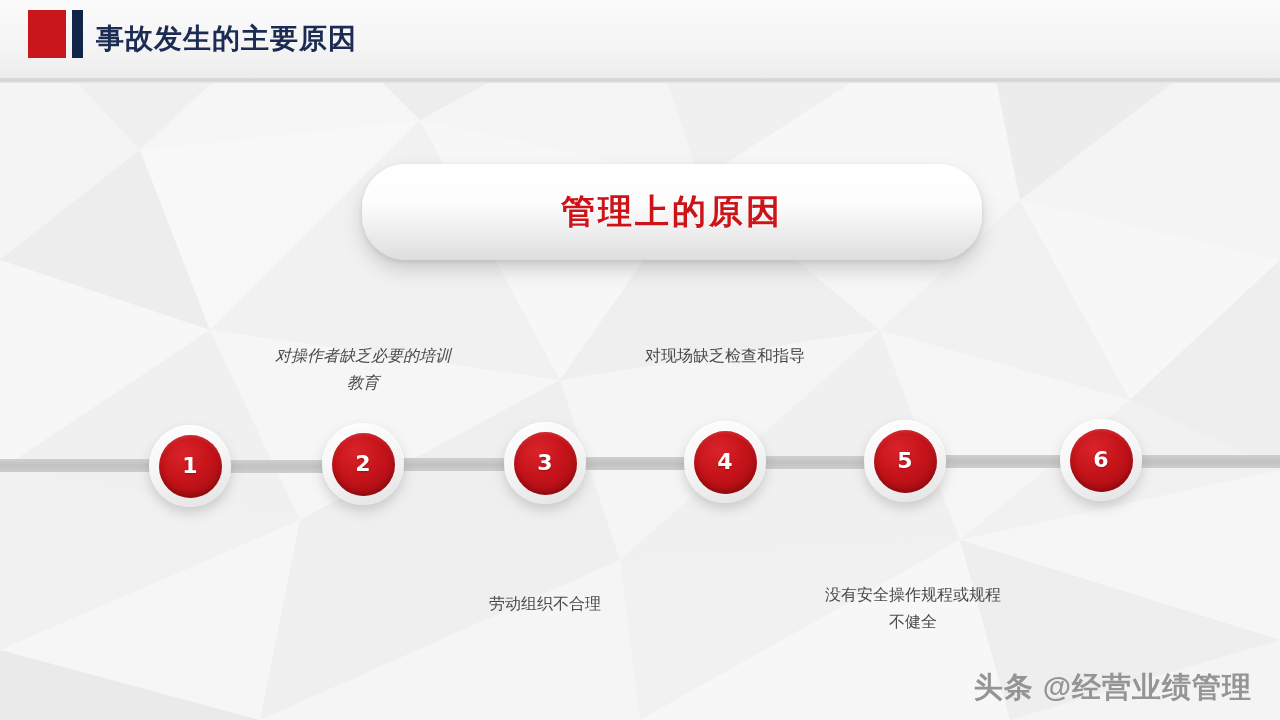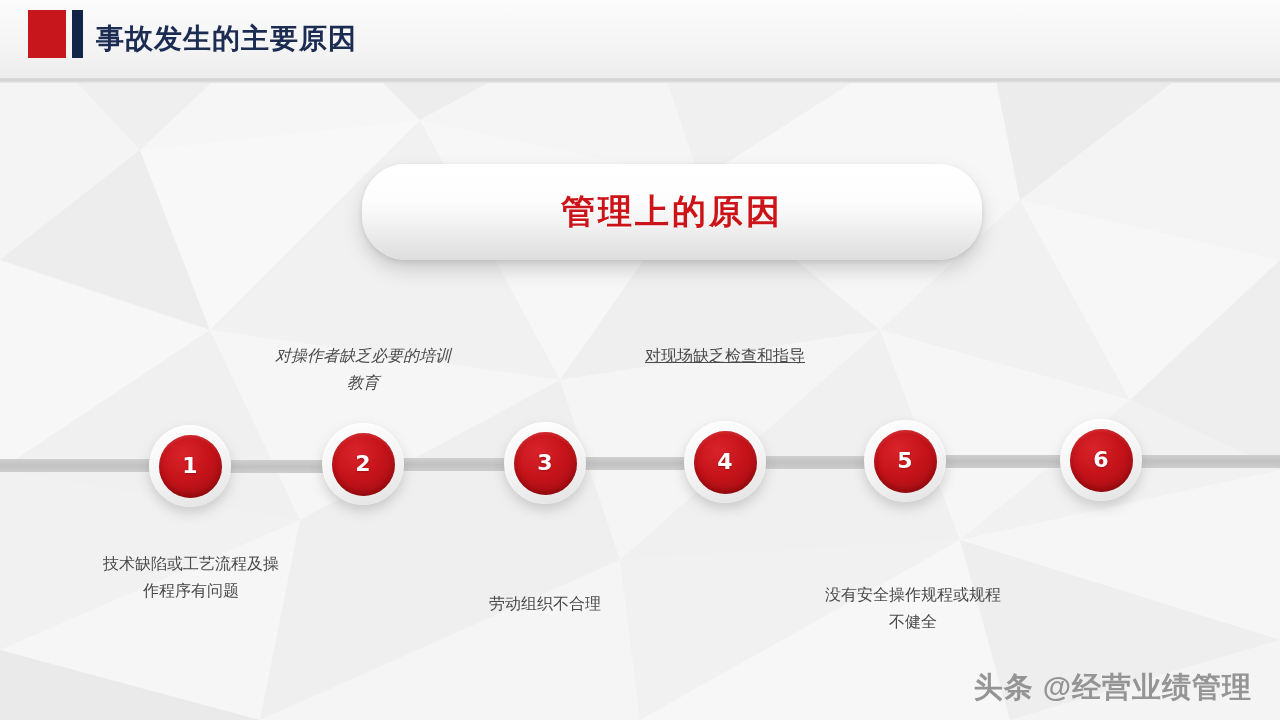--- a/index.html
+++ b/index.html
@@ -240,22 +240,20 @@
     <div class="connector" style="left:577px; top:457px; width:116px;"></div>
     <div class="connector" style="left:757px; top:456px; width:116px;"></div>
     <div class="connector" style="left:937px; top:455px; width:132px;"></div>
     <div class="connector" style="left:1132px; top:455px; width:148px;"></div>
 
     <div class="node" style="left:149px; top:425px;">
       <div class="node-inner">
         <span class="node-num">1</span>
       </div>
     </div>
-    <div class="caption" style="left:58px; top:550px; width:266px;">技术缺陷或工艺流程及操
-作程序有问题</div>
 
     <div class="node" style="left:322px; top:423px;">
       <div class="node-inner">
         <span class="node-num">2</span>
       </div>
     </div>
     <div class="caption" style="left:230px; top:342px; width:266px;font-style:italic;">对操作者缺乏必要的培训
 教育</div>
 
     <div class="node" style="left:504px; top:422px;">
@@ -263,21 +261,21 @@
         <span class="node-num">3</span>
       </div>
     </div>
     <div class="caption" style="left:412px; top:550px; width:266px;margin-top:40px;">劳动组织不合理</div>
 
     <div class="node" style="left:684px; top:421px;">
       <div class="node-inner">
         <span class="node-num">4</span>
       </div>
     </div>
-    <div class="caption" style="left:592px; top:342px; width:266px;text-decoration:underline;">对现场缺乏检查和指导</div>
+    <div class="caption" style="left:592px; top:342px; width:266px;">对现场缺乏检查和指导</div>
 
     <div class="node" style="left:864px; top:420px;">
       <div class="node-inner">
         <span class="node-num">5</span>
       </div>
     </div>
     <div class="caption" style="left:780px; top:581px; width:266px;">没有安全操作规程或规程
 不健全</div>
 
     <div class="node" style="left:1060px; top:419px;">

